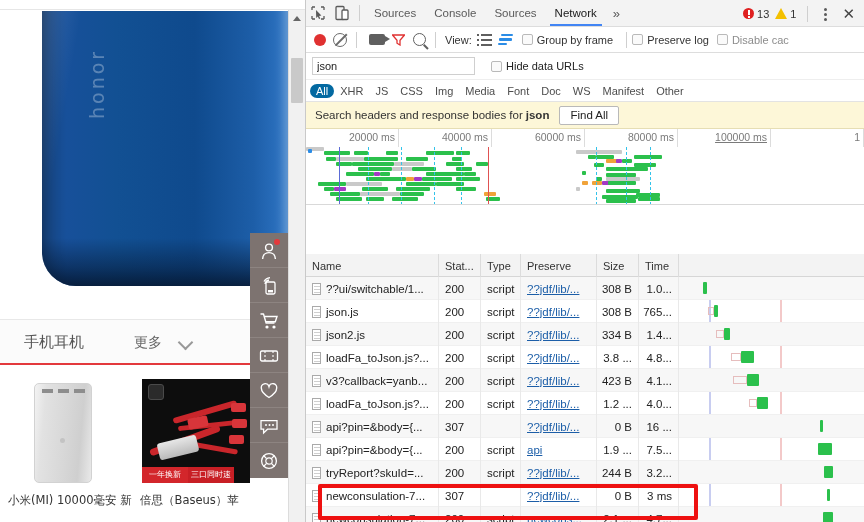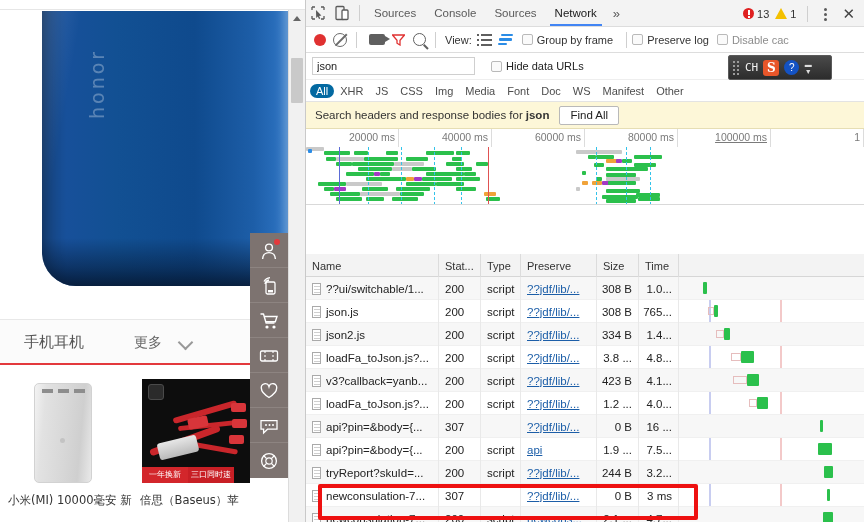--- a/index.html
+++ b/index.html
@@ -395,27 +395,20 @@
         <span class="cbx"></span>
         <span>Disable cac</span>
       </span>
     </div>
 
     <div id="dt-filter">
       <input id="filter-input" value="json" style="">
       <span class="cbgrp" style="margin-left:16px;">
         <span class="cbx"></span>
         <span>Hide data URLs</span>
-      </span>
-      <span id="ime">
-        <span class="grip"></span>
-        <span class="ch">CH</span>
-        <span class="sogou">S</span>
-        <span class="q">?</span>
-        <span class="updn">▬<br>▼</span>
       </span>
     </div>
 
     <div id="dt-types">
         <span class="type sel">All</span>
         <span class="type">XHR</span>
         <span class="type">JS</span>
         <span class="type">CSS</span>
         <span class="type">Img</span>
         <span class="type">Media</span>

